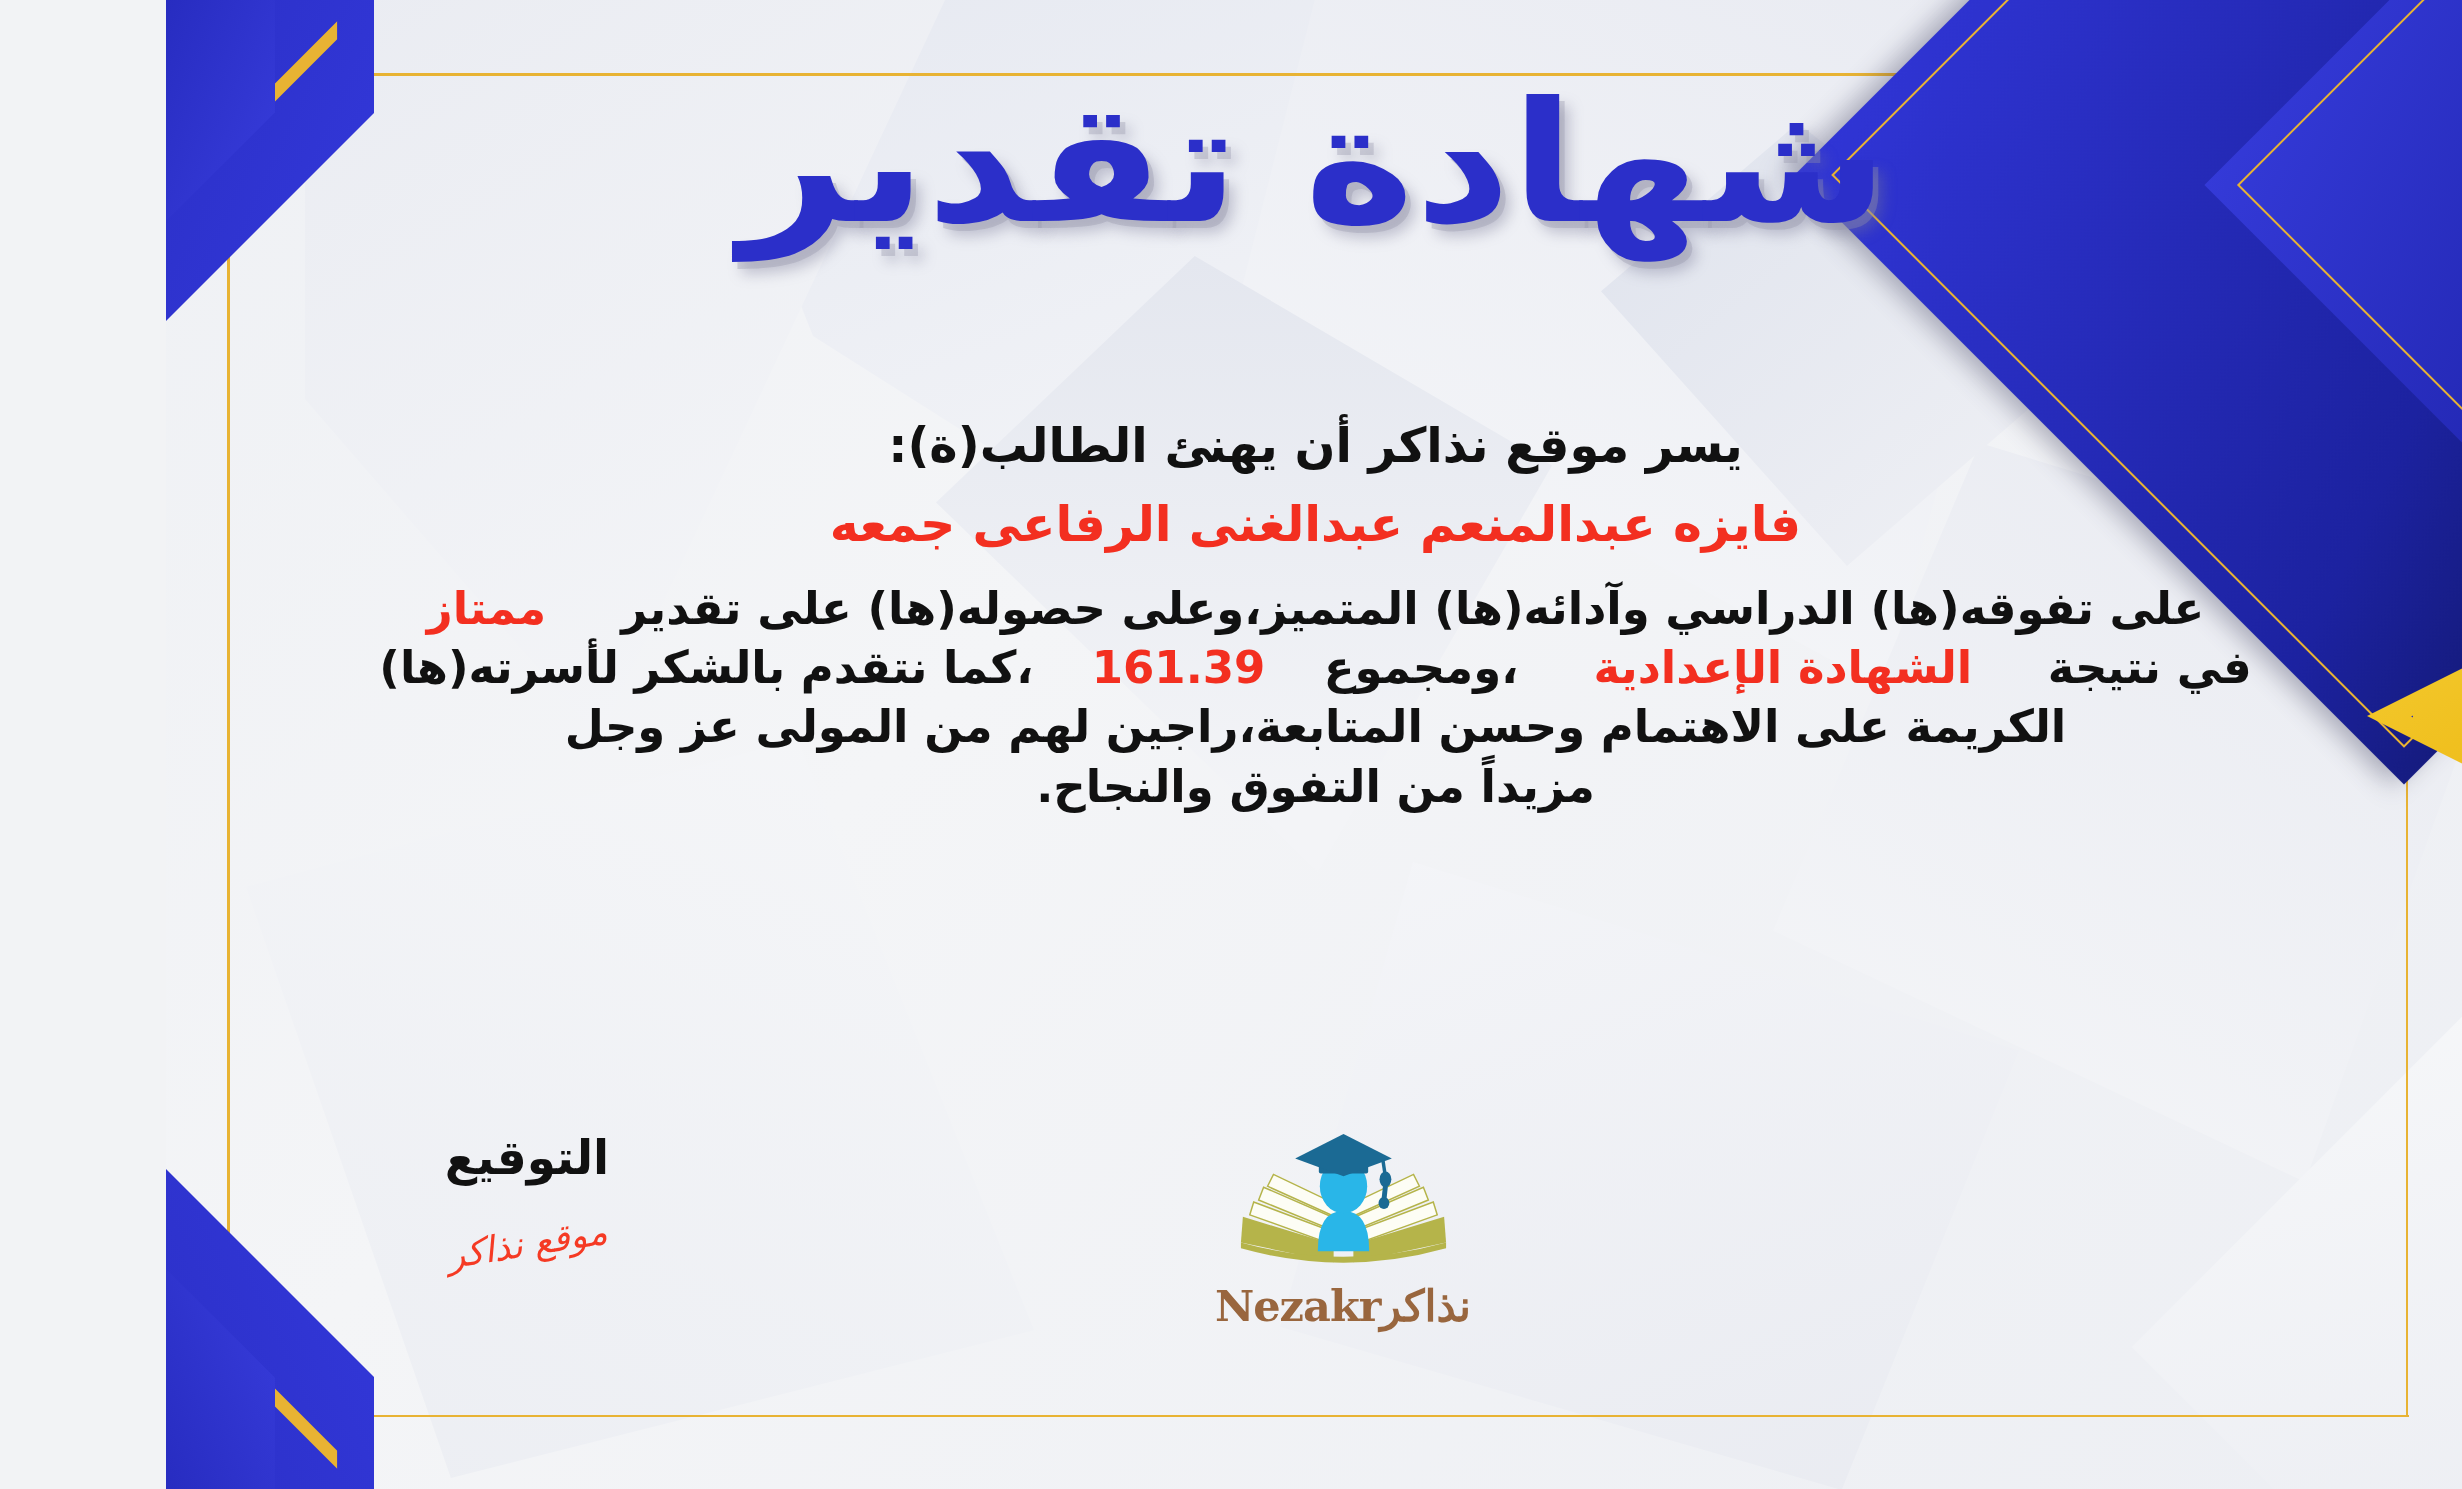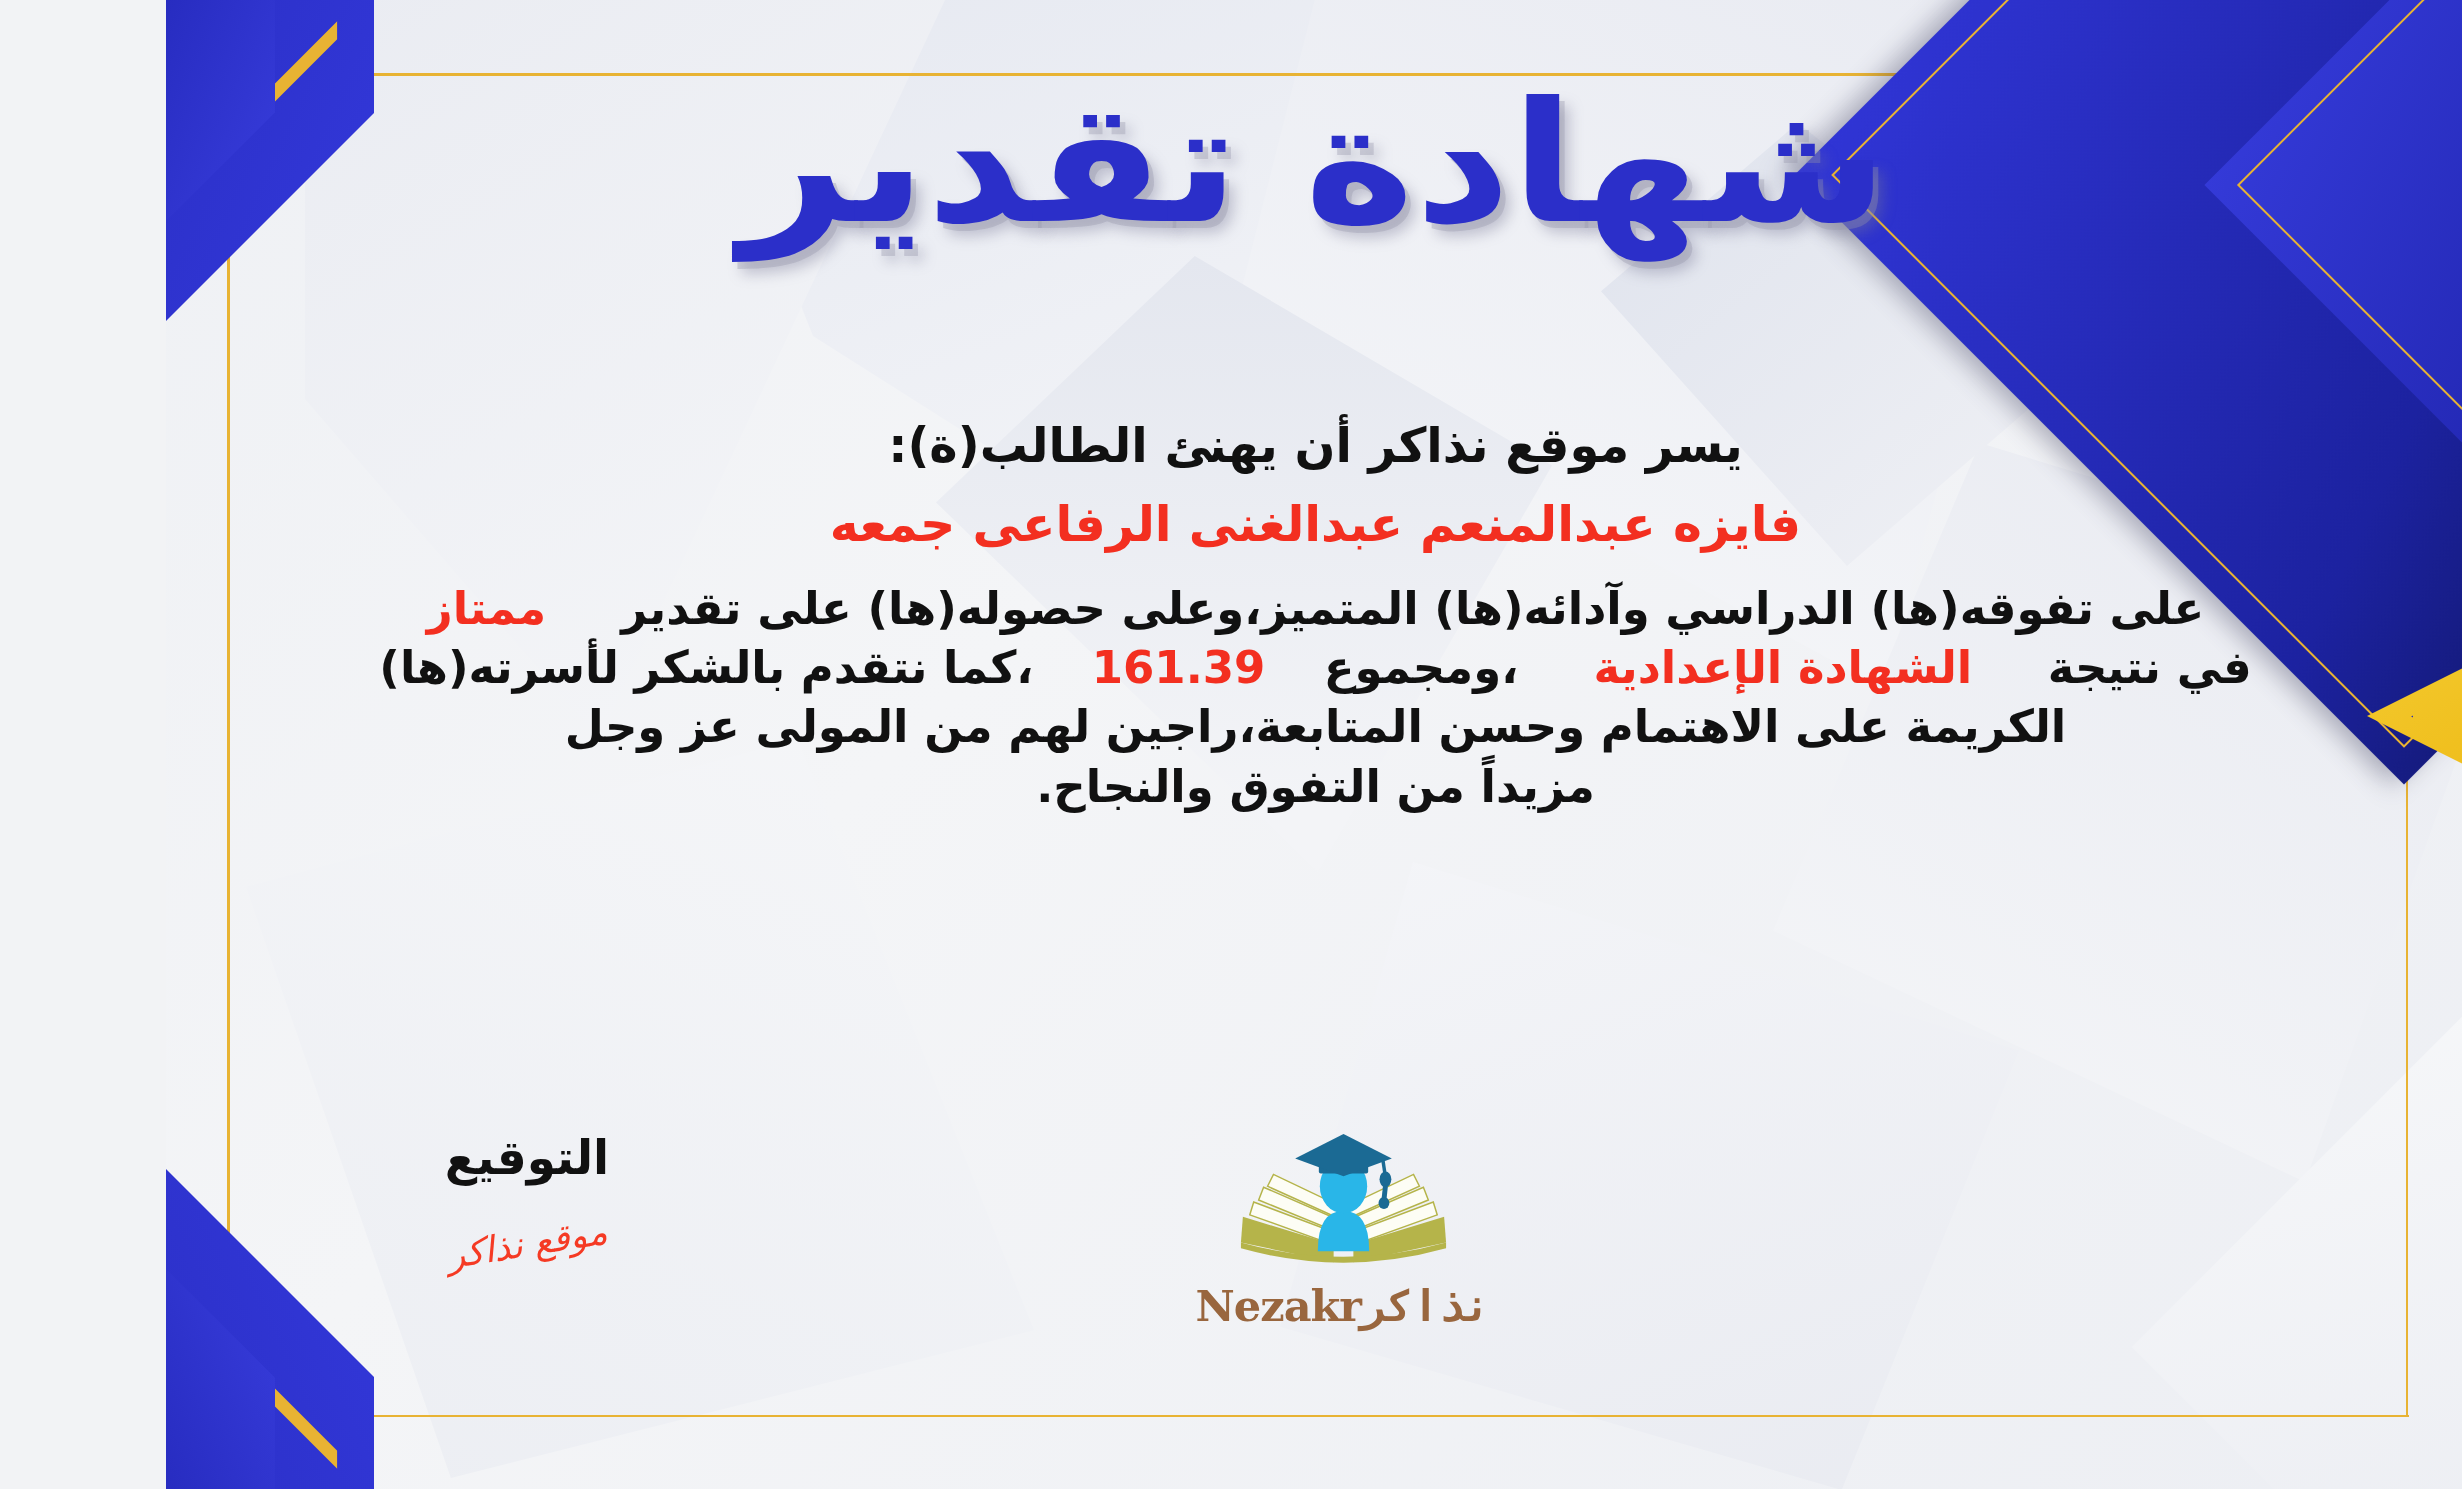--- a/index.html
+++ b/index.html
@@ -225,21 +225,21 @@
   .logo-wordmark {
     margin-top:4.9px;
     font-size:43px;
     font-weight:bold;
     color:#99663e;
     font-family:"DejaVu Serif", serif;
     letter-spacing:-1px;
     white-space:nowrap;
     direction:ltr;
   }
-  .logo-wordmark .ar { font-family:Liberation Mono, monospace; }
+  .logo-wordmark .ar { font-family:Liberation Serif, serif; }
 </style>
 </head>
 <body>
 
 <div id="certificate">
 
   <div class="facet f1"></div>
   <div class="facet f2"></div>
   <div class="facet f3"></div>
   <div class="facet f4"></div>

